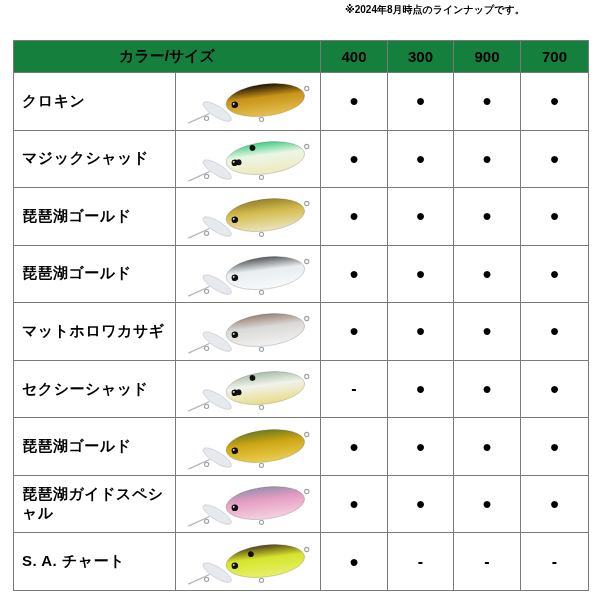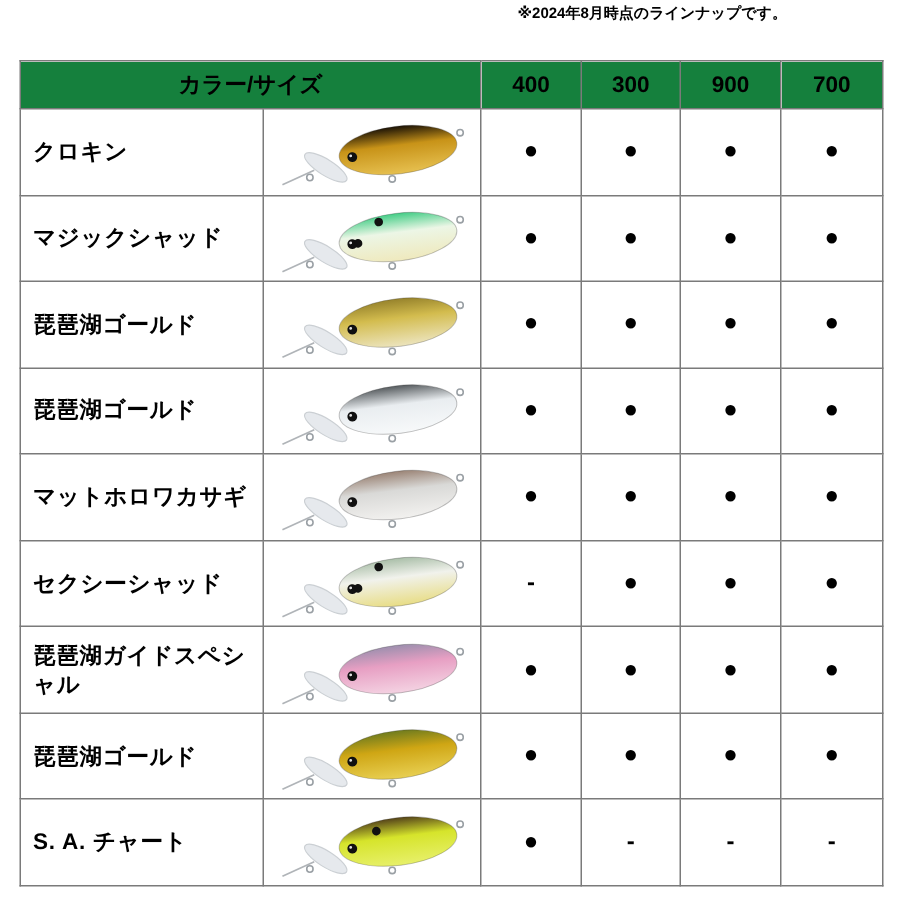--- a/index.html
+++ b/index.html
@@ -213,20 +213,49 @@
     <circle cx="84" cy="46" r="2.2" fill="none" stroke="#9aa0a5" stroke-width="1.1"></circle>
     <circle cx="131" cy="14" r="2.2" fill="none" stroke="#9aa0a5" stroke-width="1.1"></circle>
   </svg>
           </td>
           <td class="sym-cell">-</td>
           <td class="sym-cell">●</td>
           <td class="sym-cell">●</td>
           <td class="sym-cell">●</td>
         </tr>
         <tr>
+          <td class="name-cell">琵琶湖ゴールド</td>
+          <td class="img-cell">
+            <svg width="138" height="52" viewBox="0 0 140 54">
+    <defs>
+      <linearGradient id="lg6" x1="0" y1="0" x2="0" y2="1">
+        <stop offset="0" stop-color="#707c1e"></stop>
+        <stop offset="0.40" stop-color="#cfa614"></stop>
+        <stop offset="1" stop-color="#e8cf52"></stop>
+      </linearGradient>
+    </defs>
+    <path d="M8 50 L30 40" stroke="#b0b4b8" stroke-width="1.2" fill="none"></path>
+    <ellipse cx="38" cy="38" rx="17" ry="5.5" transform="rotate(32 38 38)" fill="#e2e6ea" opacity="0.85" stroke="#c2c7cc" stroke-width="0.8"></ellipse>
+    <circle cx="27" cy="45" r="2.2" fill="none" stroke="#9aa0a5" stroke-width="1.1"></circle>
+    <g transform="rotate(-7 88 26)">
+      <ellipse cx="88" cy="26" rx="41" ry="16.5" fill="url(#lg6)" stroke="rgba(50,50,50,0.3)" stroke-width="0.7"></ellipse>
+
+      <circle cx="56" cy="27" r="3.4" fill="#101010"></circle>
+      <circle cx="55" cy="26" r="1" fill="#f8f8f8" opacity="0.9"></circle>
+    </g>
+    <circle cx="84" cy="46" r="2.2" fill="none" stroke="#9aa0a5" stroke-width="1.1"></circle>
+    <circle cx="131" cy="14" r="2.2" fill="none" stroke="#9aa0a5" stroke-width="1.1"></circle>
+  </svg>
+          </td>
+          <td class="sym-cell">●</td>
+          <td class="sym-cell">●</td>
+          <td class="sym-cell">●</td>
+          <td class="sym-cell">●</td>
+        </tr>
+        <tr>
           <td class="name-cell">琵琶湖ガイドスペシャル</td>
           <td class="img-cell">
             <svg width="138" height="52" viewBox="0 0 140 54">
     <defs>
       <linearGradient id="lg7" x1="0" y1="0" x2="0" y2="1">
         <stop offset="0" stop-color="#9d8fae"></stop>
         <stop offset="0.40" stop-color="#e79fc3"></stop>
         <stop offset="1" stop-color="#f4d2e2"></stop>
       </linearGradient>
     </defs>
@@ -242,49 +271,20 @@
     <circle cx="84" cy="46" r="2.2" fill="none" stroke="#9aa0a5" stroke-width="1.1"></circle>
     <circle cx="131" cy="14" r="2.2" fill="none" stroke="#9aa0a5" stroke-width="1.1"></circle>
   </svg>
           </td>
           <td class="sym-cell">●</td>
           <td class="sym-cell">●</td>
           <td class="sym-cell">●</td>
           <td class="sym-cell">●</td>
         </tr>
         <tr>
-          <td class="name-cell">琵琶湖ゴールド</td>
-          <td class="img-cell">
-            <svg width="138" height="52" viewBox="0 0 140 54">
-    <defs>
-      <linearGradient id="lg6" x1="0" y1="0" x2="0" y2="1">
-        <stop offset="0" stop-color="#707c1e"></stop>
-        <stop offset="0.40" stop-color="#cfa614"></stop>
-        <stop offset="1" stop-color="#e8cf52"></stop>
-      </linearGradient>
-    </defs>
-    <path d="M8 50 L30 40" stroke="#b0b4b8" stroke-width="1.2" fill="none"></path>
-    <ellipse cx="38" cy="38" rx="17" ry="5.5" transform="rotate(32 38 38)" fill="#e2e6ea" opacity="0.85" stroke="#c2c7cc" stroke-width="0.8"></ellipse>
-    <circle cx="27" cy="45" r="2.2" fill="none" stroke="#9aa0a5" stroke-width="1.1"></circle>
-    <g transform="rotate(-7 88 26)">
-      <ellipse cx="88" cy="26" rx="41" ry="16.5" fill="url(#lg6)" stroke="rgba(50,50,50,0.3)" stroke-width="0.7"></ellipse>
-
-      <circle cx="56" cy="27" r="3.4" fill="#101010"></circle>
-      <circle cx="55" cy="26" r="1" fill="#f8f8f8" opacity="0.9"></circle>
-    </g>
-    <circle cx="84" cy="46" r="2.2" fill="none" stroke="#9aa0a5" stroke-width="1.1"></circle>
-    <circle cx="131" cy="14" r="2.2" fill="none" stroke="#9aa0a5" stroke-width="1.1"></circle>
-  </svg>
-          </td>
-          <td class="sym-cell">●</td>
-          <td class="sym-cell">●</td>
-          <td class="sym-cell">●</td>
-          <td class="sym-cell">●</td>
-        </tr>
-        <tr>
           <td class="name-cell">S. A. チャート</td>
           <td class="img-cell">
             <svg width="138" height="52" viewBox="0 0 140 54">
     <defs>
       <linearGradient id="lg8" x1="0" y1="0" x2="0" y2="1">
         <stop offset="0" stop-color="#55431a"></stop>
         <stop offset="0.40" stop-color="#d6e42b"></stop>
         <stop offset="1" stop-color="#e7f06a"></stop>
       </linearGradient>
     </defs>

